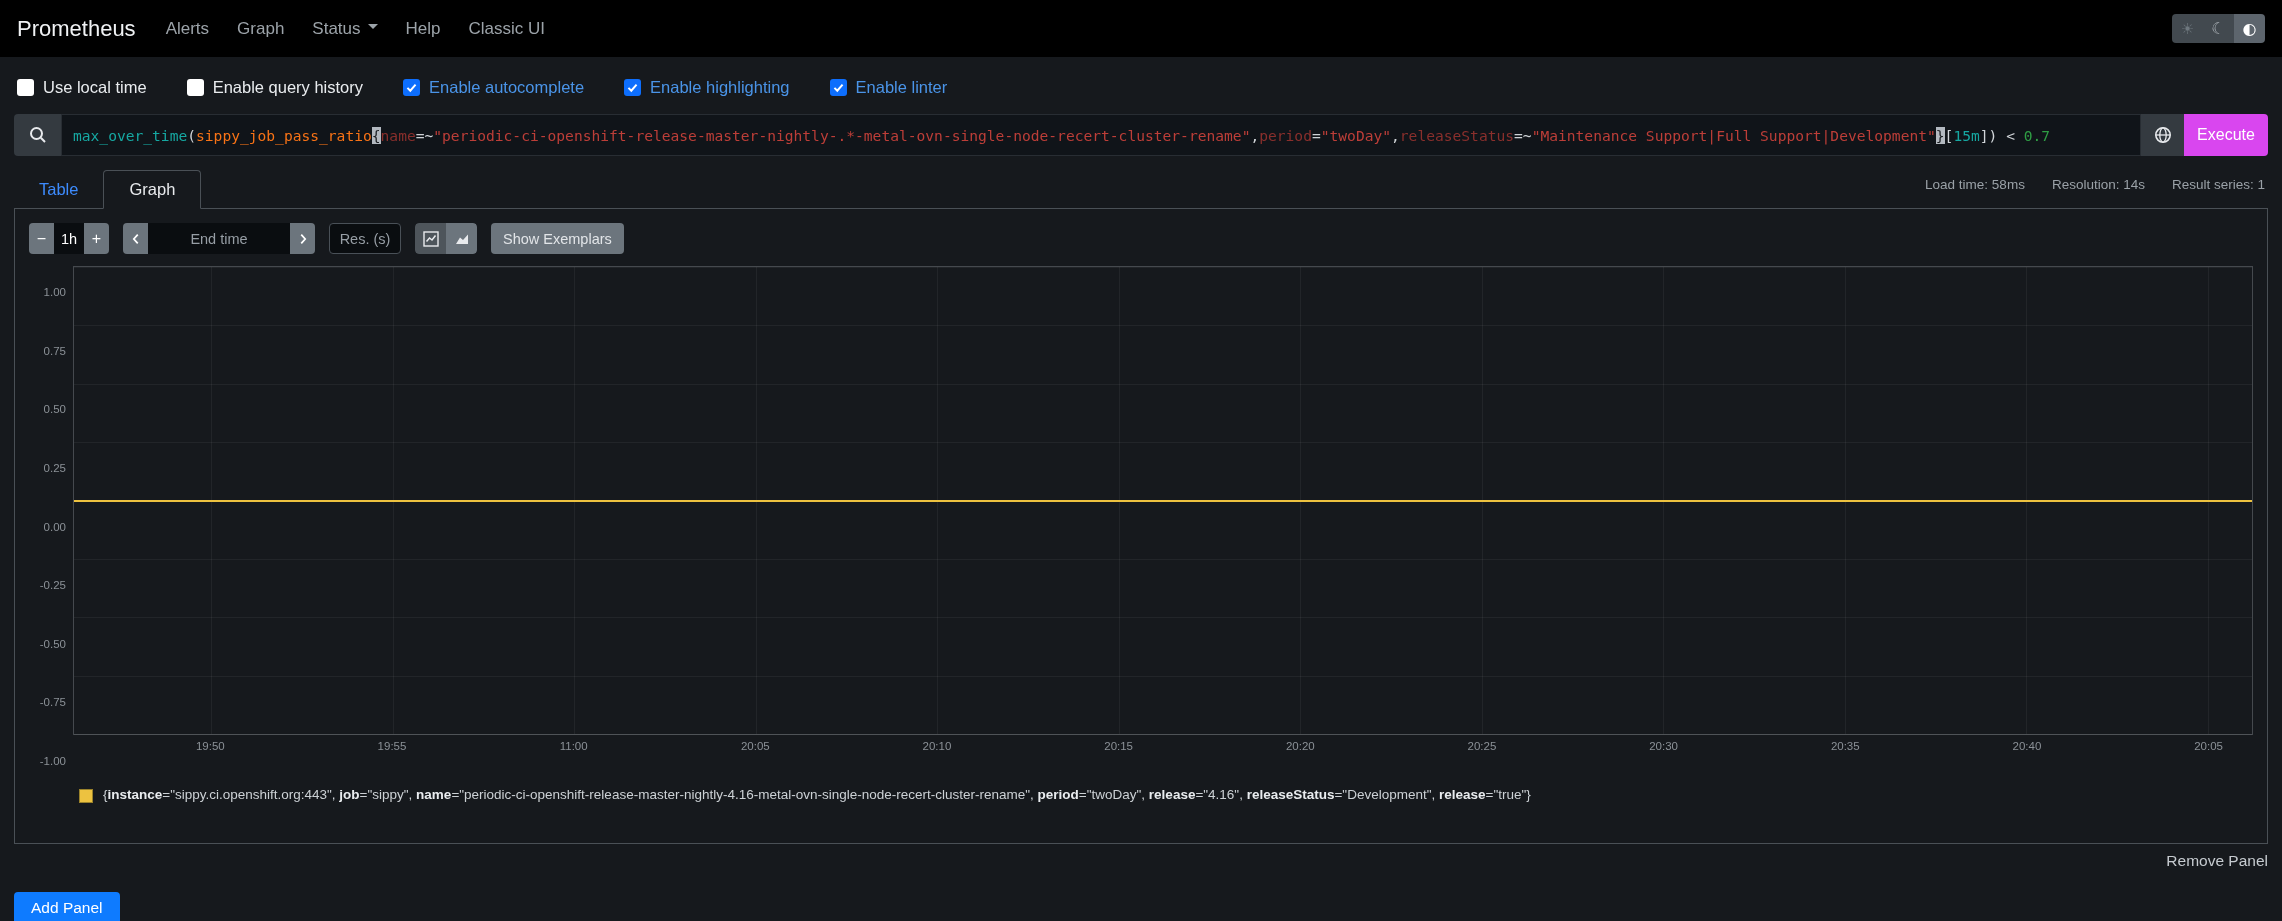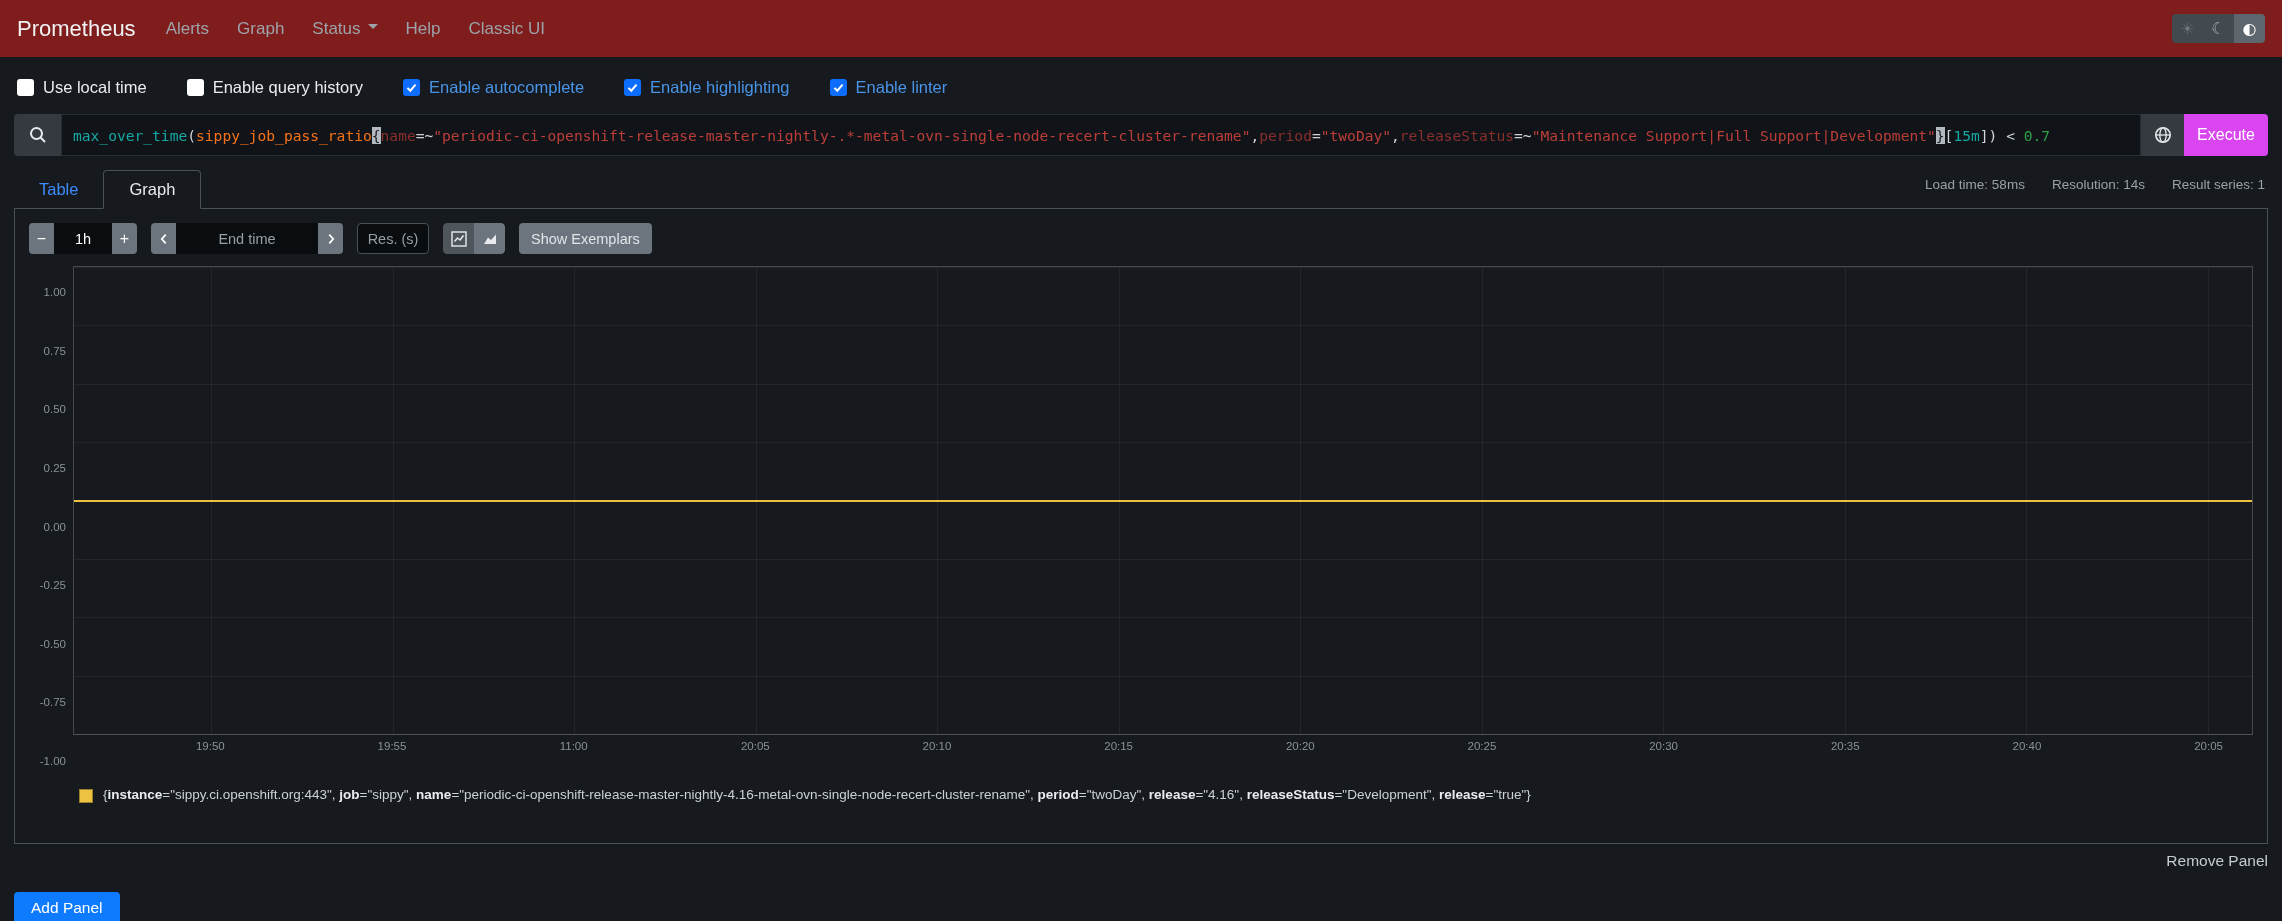--- a/index.html
+++ b/index.html
@@ -4,21 +4,21 @@
 <style>
   * { box-sizing: border-box; margin: 0; padding: 0; }
   html, body { width: 2282px; height: 921px; overflow: hidden; }
   body {
     background: #16191d;
     color: #dee2e6;
     font-family: "Liberation Sans", sans-serif;
   }
 
   
-  .navbar { height: 57px; background: #7f1d1d; display: flex; align-items: center; padding: 0 17px; }
+  .navbar { height: 57px; background: #000000; display: flex; align-items: center; padding: 0 17px; }
   .brand { font-size: 22px; color: #f0f2f4; margin-right: 16px; cursor: pointer; }
   .nav-link { font-size: 17px; color: #9ca3a9; padding: 0 14px; cursor: pointer; display: flex; align-items: flex-start; }
   .caret { display: inline-block; width: 0; height: 0; border: 5px solid transparent; border-top-color: #9ca3a9; margin-left: 7px; margin-top: 5px; }
   .theme-group { margin-left: auto; display: flex; border-radius: 4px; overflow: hidden; }
   .theme-btn { width: 31px; height: 29px; background: #42494f; display: flex; align-items: center; justify-content: center; font-family: "DejaVu Sans", sans-serif; font-size: 15px; color: #6f787f; cursor: pointer; }
   .theme-btn.moon { color: #aeb5bb; font-size: 16px; }
   .theme-btn.active { background: #5d656d; color: #ffffff; font-size: 16px; }
 
   
   .settings-row { padding: 21px 17px 0 17px; display: flex; gap: 40px; font-size: 16.5px; }
@@ -51,21 +51,21 @@
   .stats { position: absolute; right: 3px; top: 7px; display: flex; gap: 27px; color: #9aa1a7; font-size: 13.5px; }
 
   
   .panel { margin: 0 14px; border: 1px solid #4a5056; border-top: none; height: 635px; padding: 14px; }
 
   .controls-row { display: flex; gap: 14px; height: 31px; }
   .igroup { display: flex; border-radius: 4px; overflow: hidden; }
   .ibtn { background: #6c757d; color: #fff; width: 25px; border: none; display: flex; align-items: center; justify-content: center; font-size: 16px; cursor: pointer; }
   .txt-input { background: #0a0d10; color: #fff; border: none; text-align: center; font-size: 14.5px; font-family: "Liberation Sans", sans-serif; }
   .txt-input::placeholder { color: #979ea5; opacity: 1; }
-  .range-input { width: 58px; }
+  .range-input { width: 30px; }
   .endtime-input { width: 142px; }
   .res-input { width: 72px; border: 1px solid #495057; border-radius: 4px; }
   .icon-btn { background: #6c757d; border: none; width: 31px; display: flex; align-items: center; justify-content: center; cursor: pointer; }
   .icon-btn.active { background: #4e555b; }
   .igroup .icon-btn:first-child { border-radius: 4px 0 0 4px; }
   .igroup .icon-btn:last-child { border-radius: 0 4px 4px 0; }
   .exemplars-btn { background: #6c757d; color: #e2e5e8; border: none; border-radius: 4px; font-size: 14.5px; padding: 0 12px; cursor: pointer; font-family: "Liberation Sans", sans-serif; }
 
   
   .graph-section { position: relative; }

